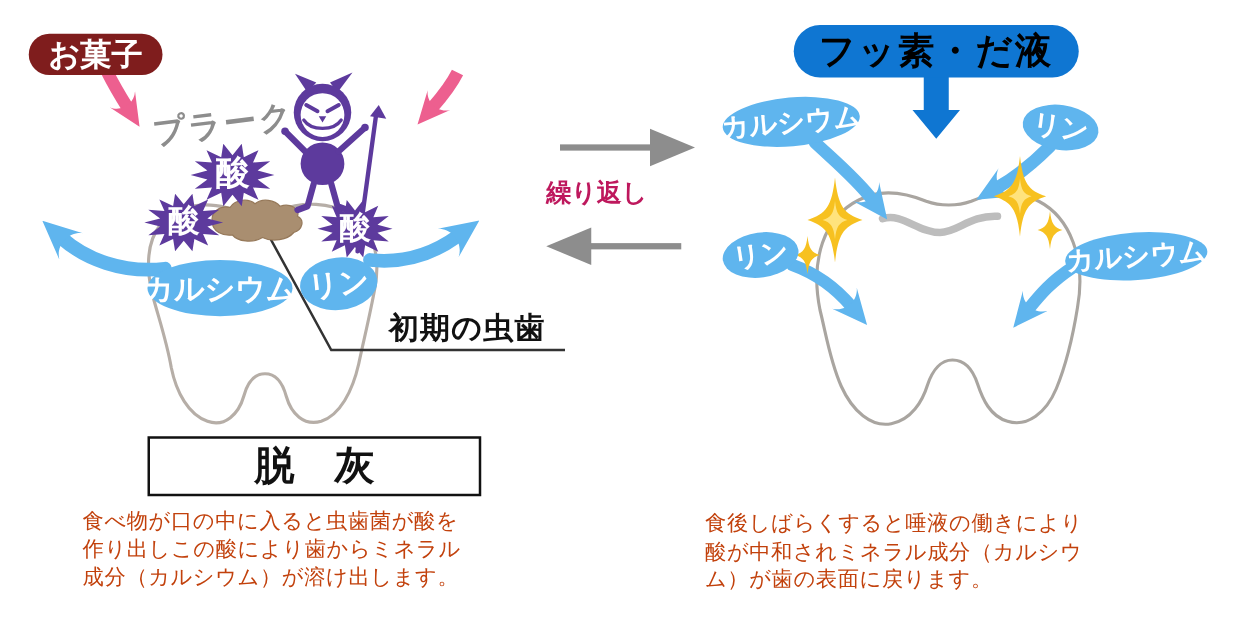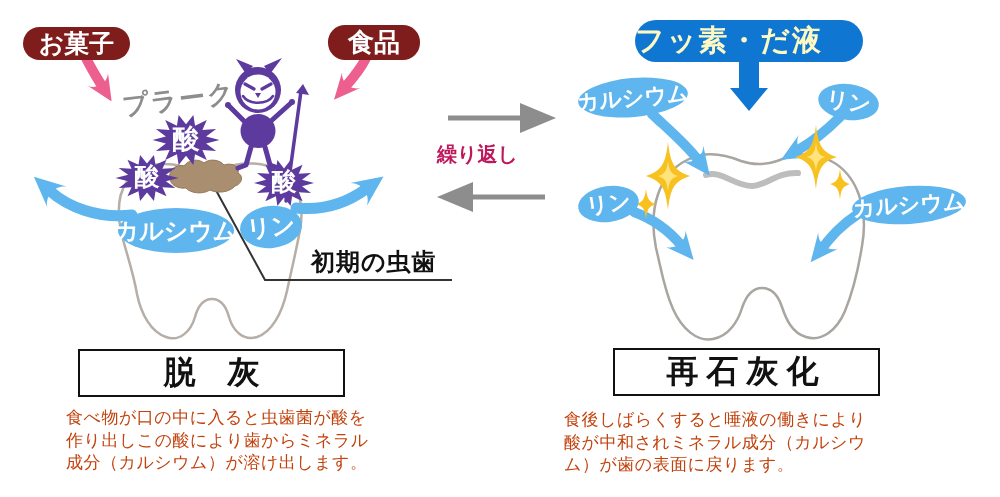--- a/index.html
+++ b/index.html
@@ -17,35 +17,35 @@
     background:#5fb5ee;color:#fff;font-weight:bold;border-radius:50%;
     white-space:nowrap;
   }
   .burst-label{
     position:absolute;color:#fff;font-weight:bold;transform:translate(-50%,-54%);
     white-space:nowrap;
   }
   .titlebox{
     position:absolute;display:flex;align-items:center;justify-content:center;
     background:#fff;border:2.5px solid #111;color:#111;
-    font-weight:bold;font-size:32px;white-space:pre;
+    font-weight:bold;font-size:32px;white-space:pre;margin-left:40px;
   }
   .desc{
     position:absolute;color:#c2410c;font-size:17px;line-height:22.5px;
     white-space:pre-line;letter-spacing:0.5px;
   }
   .plaque-label{
     position:absolute;color:#8d8d8d;font-size:26px;font-weight:bold;
     transform:rotate(-7deg);letter-spacing:2px;
   }
   .repeat-label{position:absolute;color:#be185d;font-size:20px;font-weight:bold;}
   .cavity-label{position:absolute;color:#111;font-size:24px;font-weight:bold;letter-spacing:1px;}
   .fluoride-box{
-    position:absolute;display:flex;align-items:center;justify-content:flex-start;
-    background:#0f76d2;color:#fef9c3;font-weight:bold;border-radius:21px;
+    position:absolute;display:flex;align-items:center;justify-content:center;
+    background:#0f76d2;color:#000000;font-weight:bold;border-radius:21px;
     font-size:29px;letter-spacing:2px;
   }
 </style>
 </head>
 <body>
 
 <div class="canvas">
 
   <svg class="art" width="1000" height="497" viewBox="0 0 1000 497">
     <defs>
@@ -137,23 +137,20 @@
       <use href="#spark" transform="translate(646,204) scale(0.45)" fill="#f7c120"></use>
       <use href="#spark" transform="translate(816,157) scale(0.95)" fill="#f7c120"></use>
       <use href="#spark" transform="translate(816,157) scale(0.42)" fill="#ffe37d"></use>
       <use href="#spark" transform="translate(840,184) scale(0.45)" fill="#f7c120"></use>
     </g>
   </svg>
 
   <div class="bubble" style="left:23px;top:27px;width:107px;height:33px;font-size:25px;">
     <span>お菓子</span>
   </div>
-  <div class="bubble" style="left:328px;top:25px;width:92px;height:35px;font-size:26px;">
-    <span>食品</span>
-  </div>
 
   <div class="plaque-label" style="left:122px;top:82px;">プラーク</div>
 
   <div class="burst-label" style="left:186px;top:140px;font-size:27px;">酸</div>
   <div class="burst-label" style="left:147px;top:178px;font-size:25px;">酸</div>
   <div class="burst-label" style="left:284px;top:183px;font-size:25px;">酸</div>
 
   <div class="oval" style="left:118px;top:208px;width:116px;height:45px;font-size:24px;">
     <span>カルシウム</span>
   </div>
@@ -183,21 +180,18 @@
   <div class="oval" style="left:818px;top:84px;width:61px;height:36px;font-size:22px;transform:rotate(8deg);">
     <span>リン</span>
   </div>
   <div class="oval" style="left:578px;top:186px;width:61px;height:36px;font-size:22px;transform:rotate(-8deg);">
     <span>リン</span>
   </div>
   <div class="oval" style="left:852px;top:186px;width:114px;height:38px;font-size:22px;transform:rotate(-4deg);">
     <span>カルシウム</span>
   </div>
 
-  <div class="titlebox" style="left:613px;top:348px;width:263px;height:44px;letter-spacing:8px;">
-    <span>再石灰化</span>
-  </div>
 
   <div class="desc" style="left:564px;top:408px;width:330px;">食後しばらくすると唾液の働きにより
 酸が中和されミネラル成分（カルシウ
 ム）が歯の表面に戻ります。</div>
 
 </div>
 
 </body></html>

